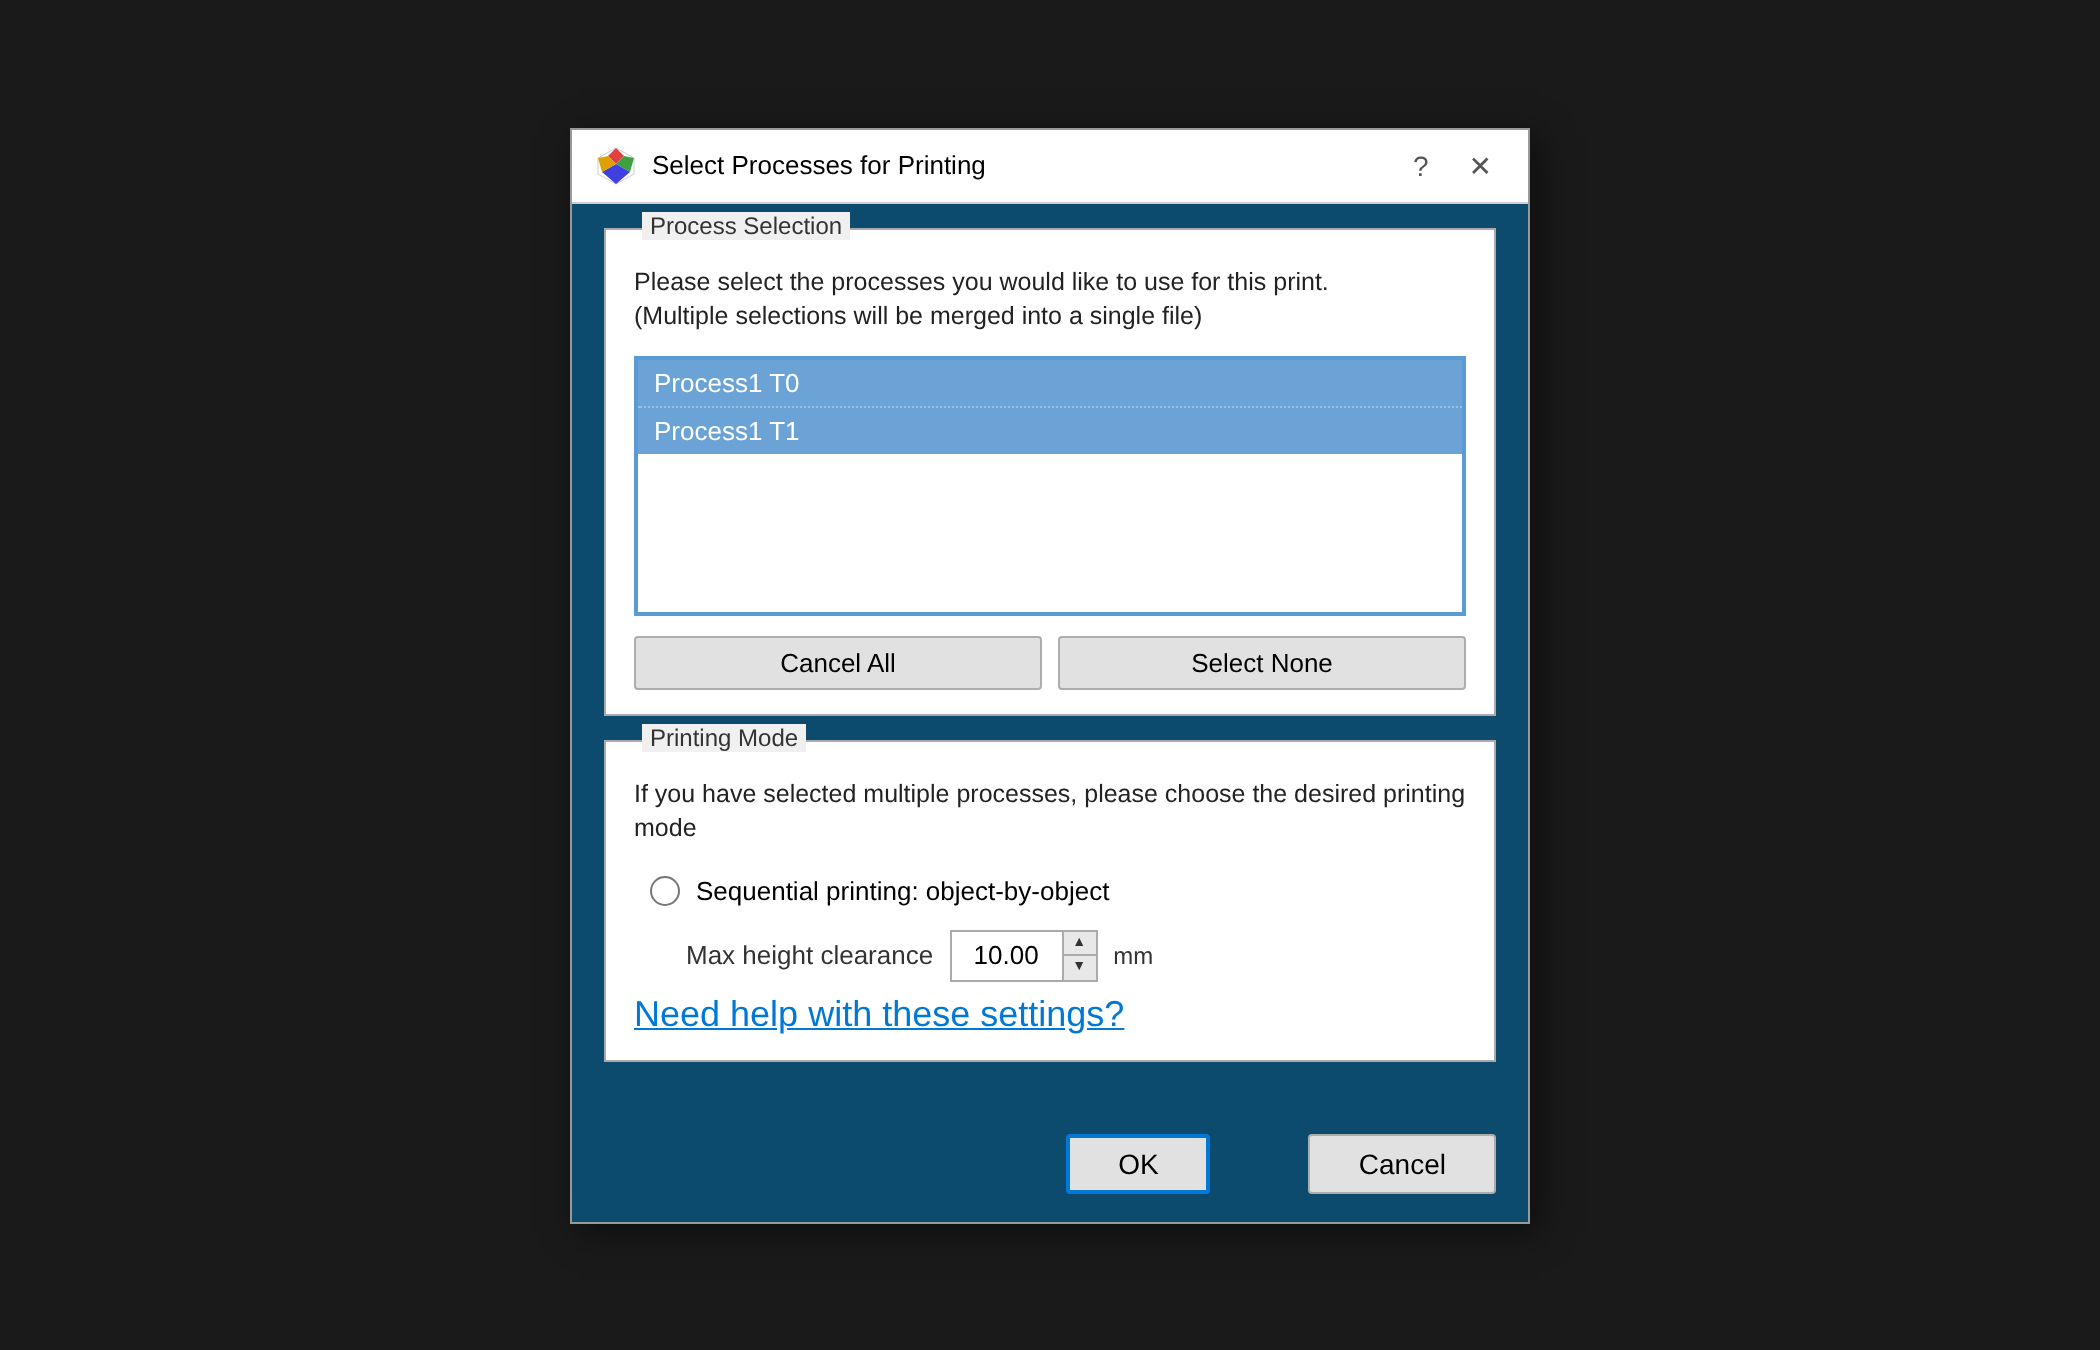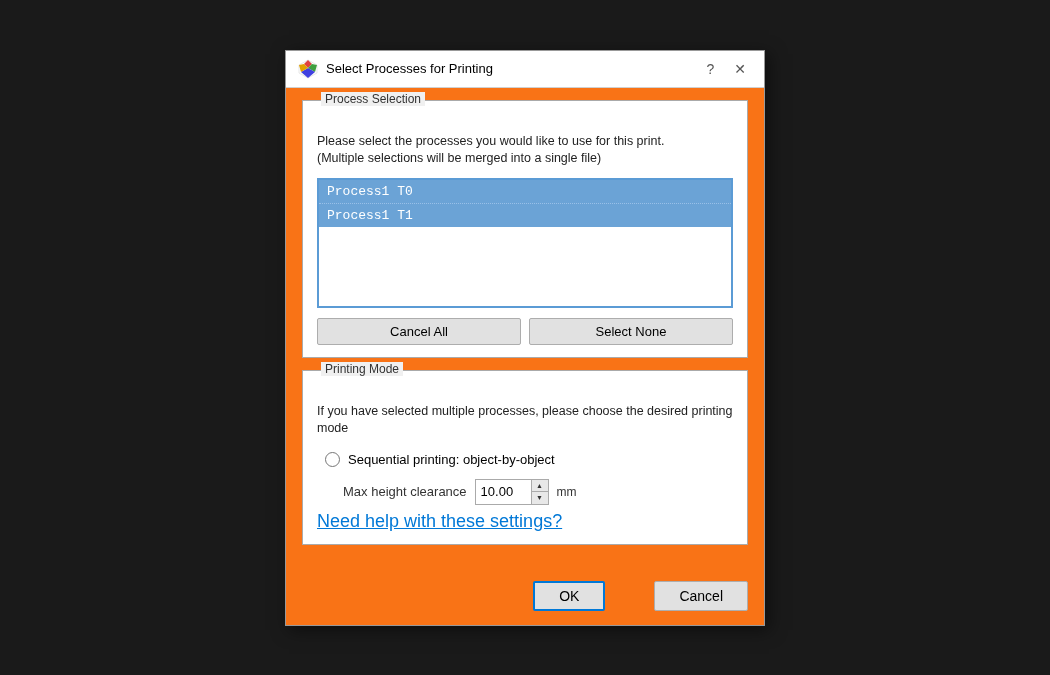--- a/index.html
+++ b/index.html
@@ -9,21 +9,21 @@
       display: flex;
       align-items: center;
       justify-content: center;
       width: 1050px;
       height: 675px;
       font-family: 'Segoe UI', Arial, sans-serif;
       font-size: 13px;
     }
 
     .dialog {
-      background: #f97316;
+      background: #0c4a6e;
       border: 1px solid #999;
       box-shadow: 4px 4px 16px rgba(0,0,0,0.5);
       width: 480px;
       min-height: 540px;
     }
 
     .title-bar {
       background: #ffffff;
       border-bottom: 1px solid #d0d0d0;
       padding: 8px 12px;
@@ -84,42 +84,41 @@
       padding: 0 4px;
       font-size: 12px;
       color: #333;
     }
 
     .section-desc {
       font-size: 12.5px;
       color: #222;
       line-height: 1.4;
       margin-bottom: 10px;
-      margin-top: 20px;
+      margin-top: 6px;
     }
 
     .process-list {
       border: 2px solid #5b9bd5;
       background: #fff;
       height: 130px;
       overflow-y: auto;
       list-style: none;
     }
 
     .process-item {
       padding: 4px 8px;
       cursor: pointer;
       color: #000;
       font-size: 13px;
     }
 
     .process-item.selected {
       background: #6ba3d6;
       color: #fff;
-      font-family: Liberation Mono, monospace;
     }
 
     .process-item.selected:first-child {
       border-bottom: 1px dotted #99c0e8;
     }
 
     .btn-row {
       display: flex;
       gap: 8px;
       margin-top: 10px;
@@ -180,21 +179,21 @@
       border: 1px solid #aaa;
       background: #fff;
     }
 
     .spinner-input input {
       border: none;
       outline: none;
       width: 55px;
       padding: 3px 5px;
       font-size: 13px;
-      text-align: left;
+      text-align: center;
     }
 
     .spinner-arrows {
       display: flex;
       flex-direction: column;
       border-left: 1px solid #aaa;
     }
 
     .spin-btn {
       background: #e8e8e8;

